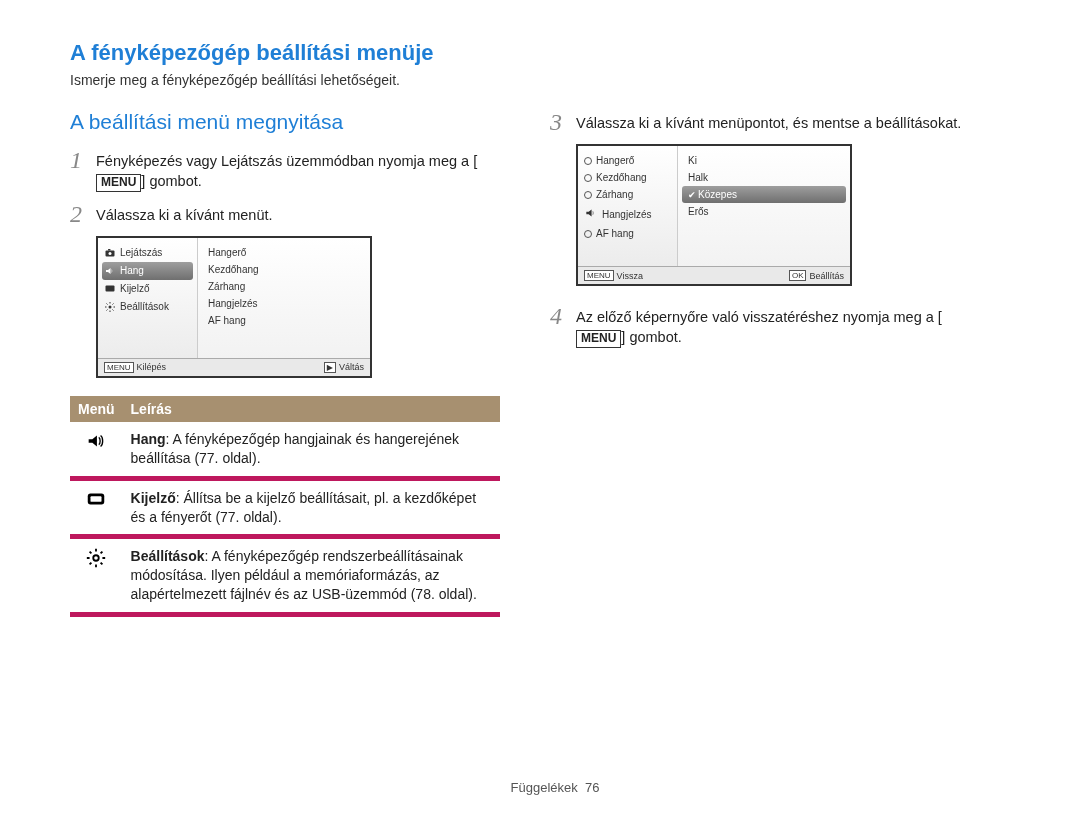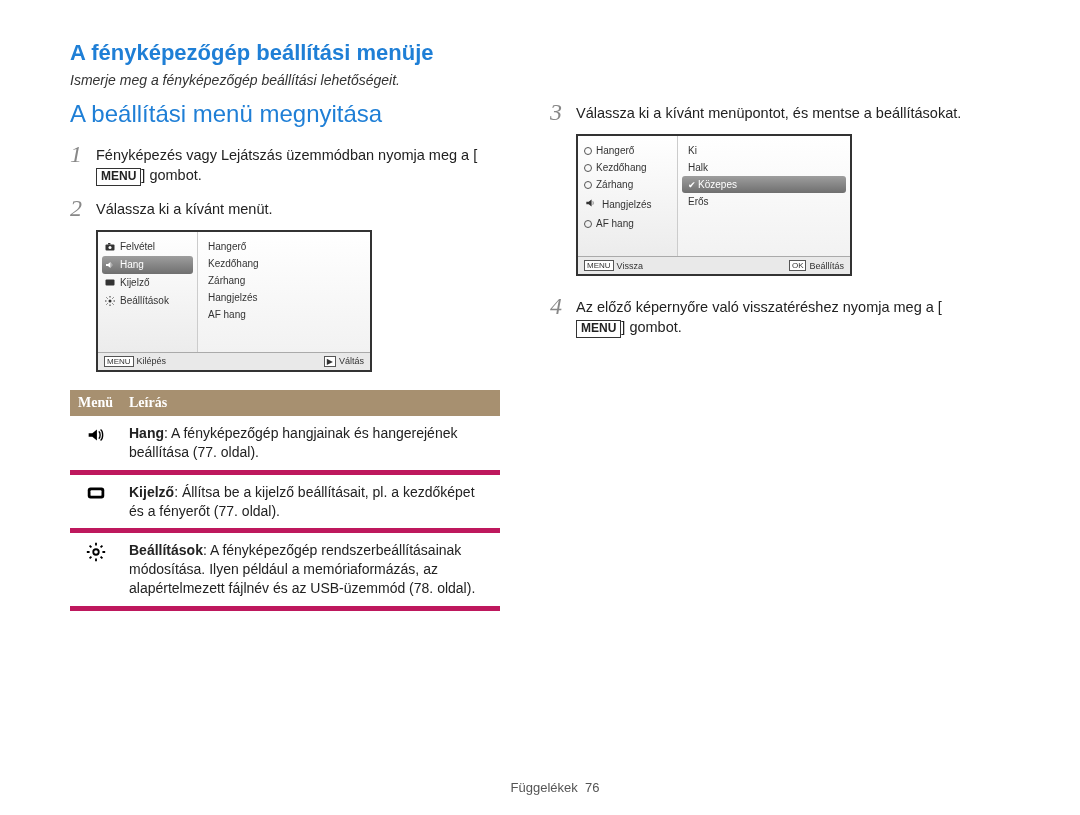--- a/index.html
+++ b/index.html
@@ -14,32 +14,31 @@
   }
   .page-title {
     color: #1f7fd6;
     font-size: 22px;
     font-weight: bold;
     margin-bottom: 6px;
   }
   .intro {
     font-size: 14px;
     color: #333;
-    margin-bottom: 12px;
-    font-style: italic;
+    margin-bottom: 22px;
   }
   .columns {
     display: flex;
     gap: 50px;
   }
   .col-left { width: 430px; }
   .col-right { width: 430px; }
   .section-title {
     color: #1f7fd6;
-    font-size: 24px;
+    font-size: 21px;
     font-weight: normal;
     margin-bottom: 14px;
   }
   .step {
     display: flex;
     align-items: flex-start;
     margin-bottom: 10px;
   }
   .step-num {
     color: #888;
@@ -139,21 +138,20 @@
     font-size: 14px;
     margin-top: 6px;
   }
   .desc-table thead th {
     background: #a79070;
     color: #fff;
     text-align: left;
     font-weight: bold;
     padding: 5px 8px;
     font-size: 14px;
-    font-family: Liberation Serif, serif;
   }
   .desc-table tbody td {
     border-bottom: 5px solid #be185d;
     padding: 8px 8px;
     vertical-align: top;
     line-height: 1.35;
   }
   .desc-table .icon-cell { width: 40px; text-align: center; font-size: 20px; }
   .bold { font-weight: bold; }
 
@@ -197,21 +195,21 @@
       <div class="cam-body">
         <div class="cam-left">
           <div class="cam-left-row">
             <span class="ic">
               <svg class="svgicon" viewBox="0 0 24 24" fill="#333">
                   <rect x="3" y="7" width="18" height="12" rx="2"></rect>
                   <circle cx="12" cy="13" r="3" fill="#fff"></circle>
                   <rect x="8" y="4" width="5" height="3" rx="1"></rect>
                 </svg>
             </span>
-            <span>Felvétel</span>
+            <span>Lejátszás</span>
           </div>
           <div class="cam-left-row sel">
             <span class="ic">
               <svg class="svgicon" viewBox="0 0 24 24" fill="#fff">
                   <path d="M4 10v4h4l5 4V6l-5 4H4z"></path>
                   <path d="M15 9c1 1 1 5 0 6" stroke="#fff" fill="none"></path>
                 </svg>
             </span>
             <span>Hang</span>
           </div>

